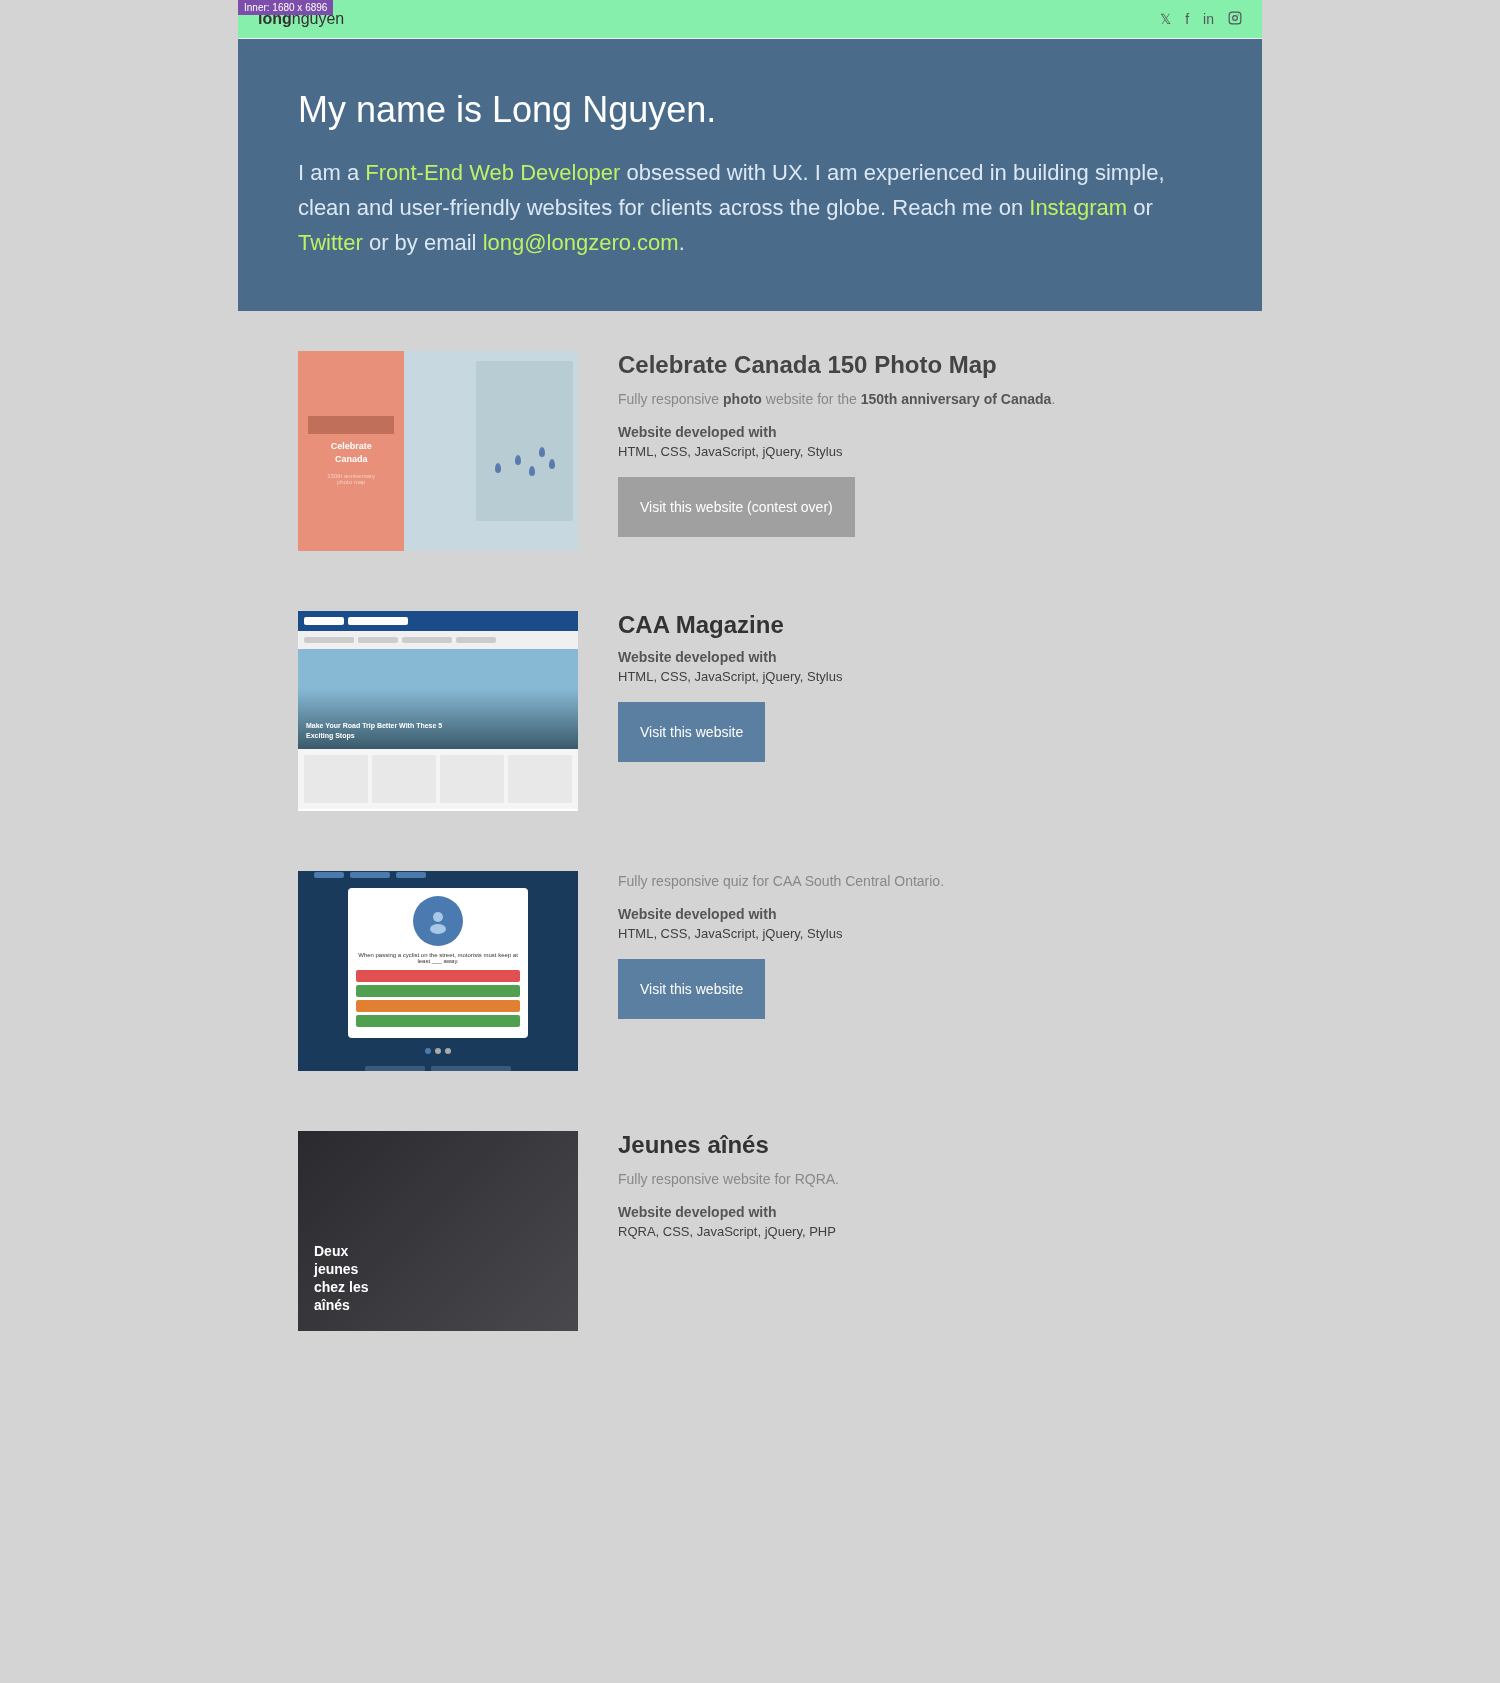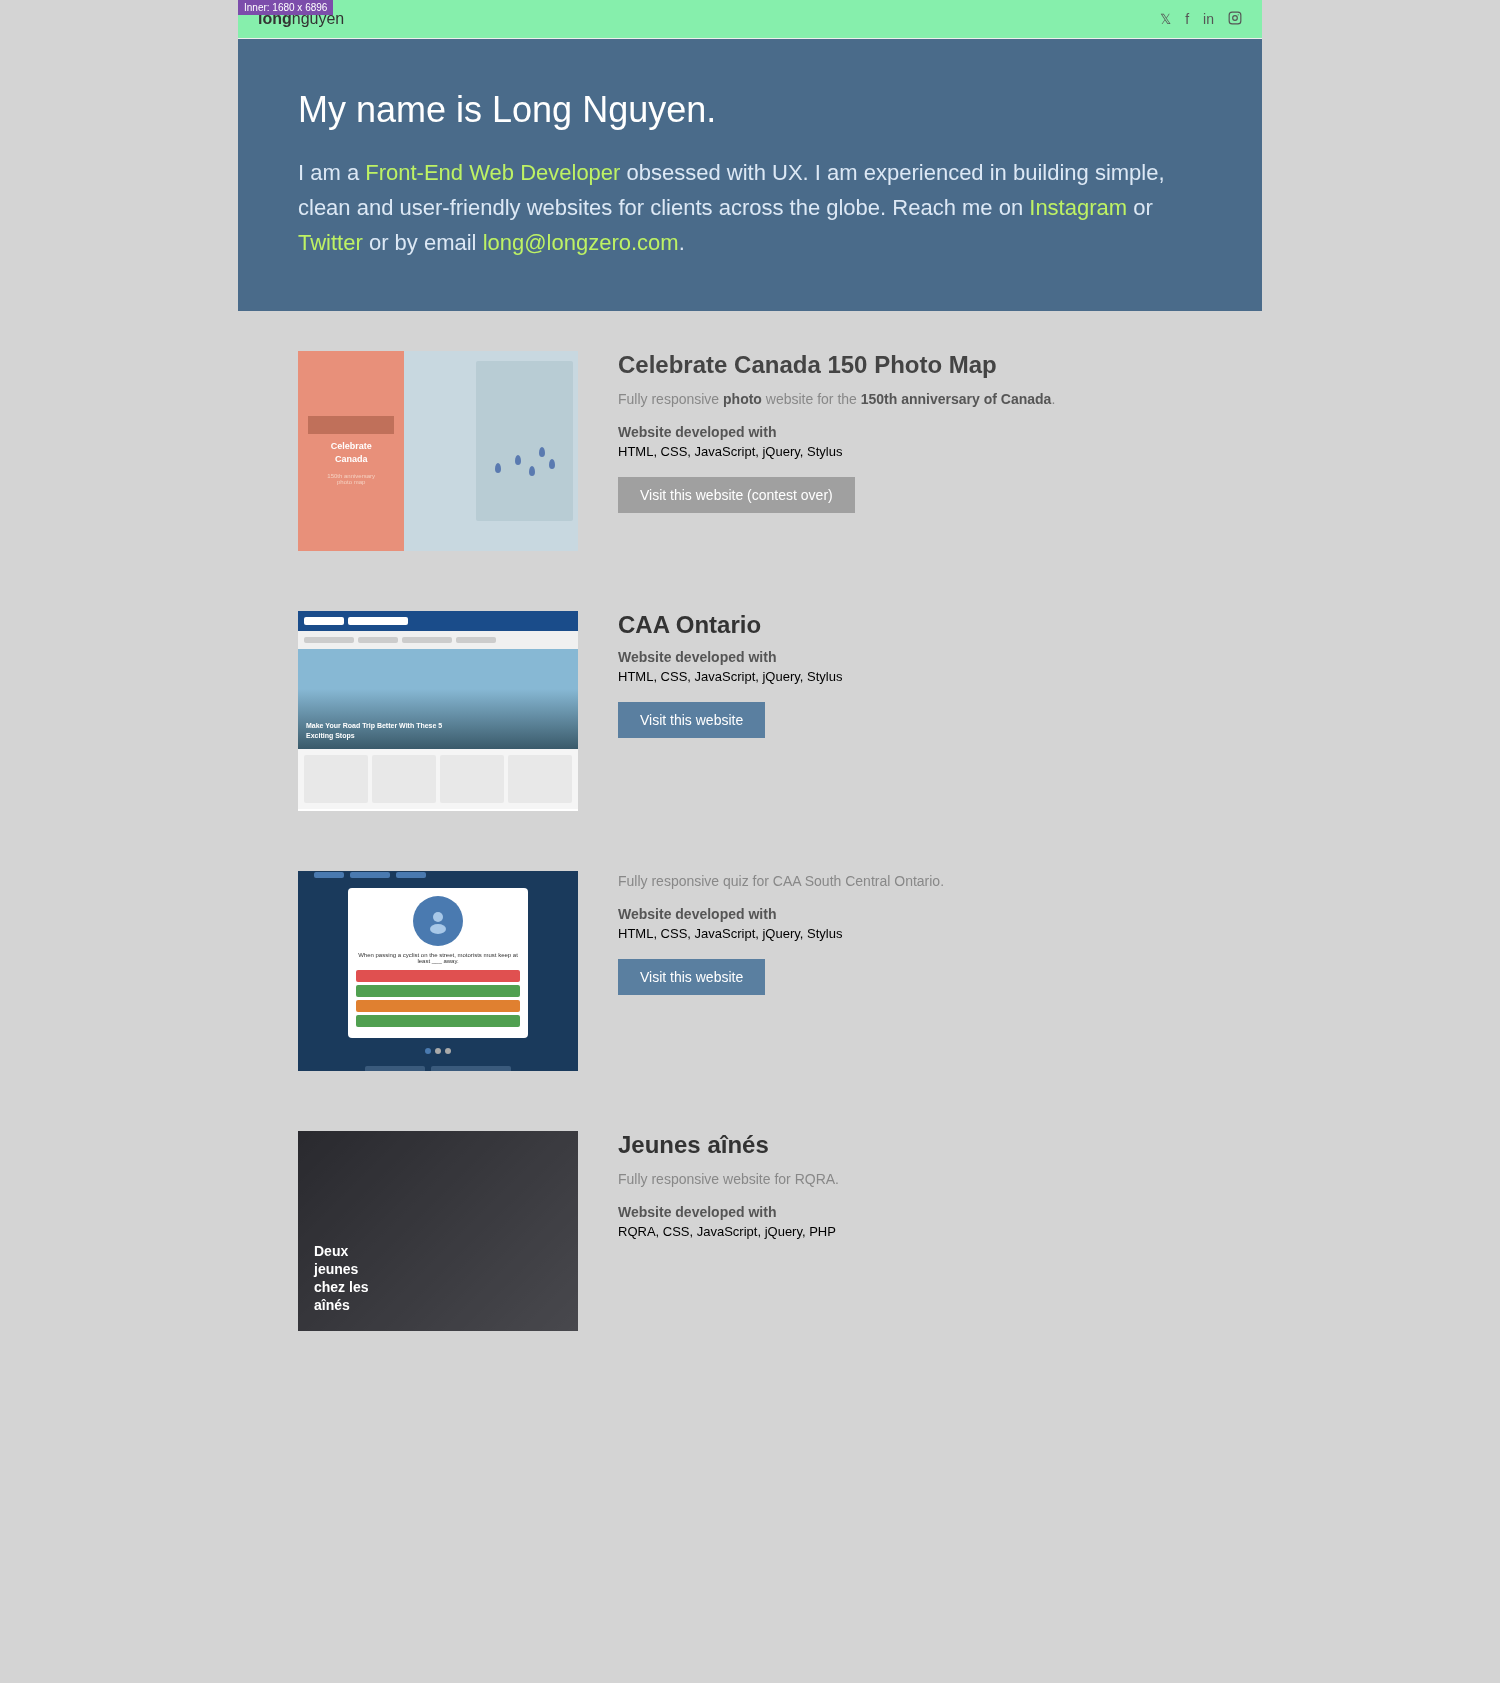--- a/index.html
+++ b/index.html
@@ -267,30 +267,30 @@
 
     .project-tech-label {
       font-size: 14px;
       font-weight: bold;
       color: #555;
       margin-bottom: 4px;
     }
 
     .project-tech {
       font-size: 13px;
-      color: #000000;
+      color: #404040;
       margin-bottom: 18px;
     }
 
     .visit-btn {
       display: inline-block;
       background: #5a7fa0;
       color: #fff;
       font-size: 14px;
-      padding: 10px 22px;
+      padding: 22px 22px;
       border: none;
       cursor: pointer;
       text-decoration: none;
     }
 
     .visit-btn.muted {
       background: #a0a0a0;
     }
 
     
@@ -377,21 +377,21 @@
           <div class="headline">Make Your Road Trip Better With These 5 Exciting Stops</div>
         </div>
         <div class="content-row">
           <div class="content-col"></div>
           <div class="content-col"></div>
           <div class="content-col"></div>
           <div class="content-col"></div>
         </div>
       </div>
       <div class="project-info">
-        <div class="project-title dark">CAA Ontario</div>
+        <div class="project-title dark">CAA Magazine</div>
         <div class="project-tech-label">Website developed with</div>
         <div class="project-tech">HTML, CSS, JavaScript, jQuery, Stylus</div>
         <button class="visit-btn">Visit this website</button>
       </div>
     </div>
 
     <div class="project">
       <div class="project-thumb thumb-caa-quiz">
         <div style="width:100%;height:16px;background:#1a3a5c;display:flex;gap:6px;padding:4px 6px;align-items:center;">
           <div style="height:6px;width:30px;background:#4a7ab0;border-radius:2px;"></div>

